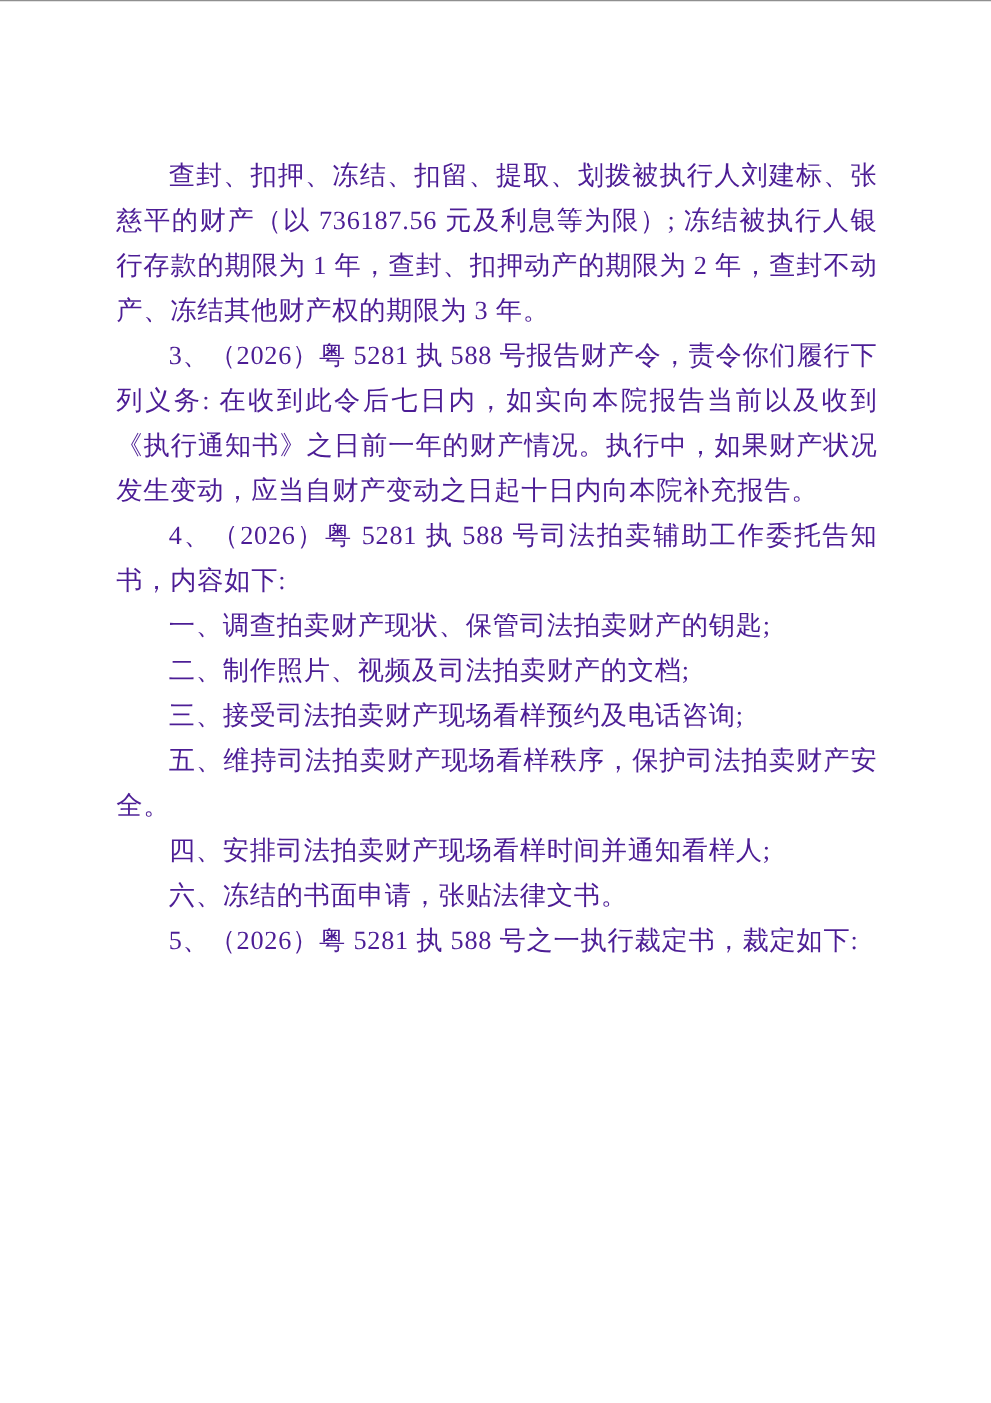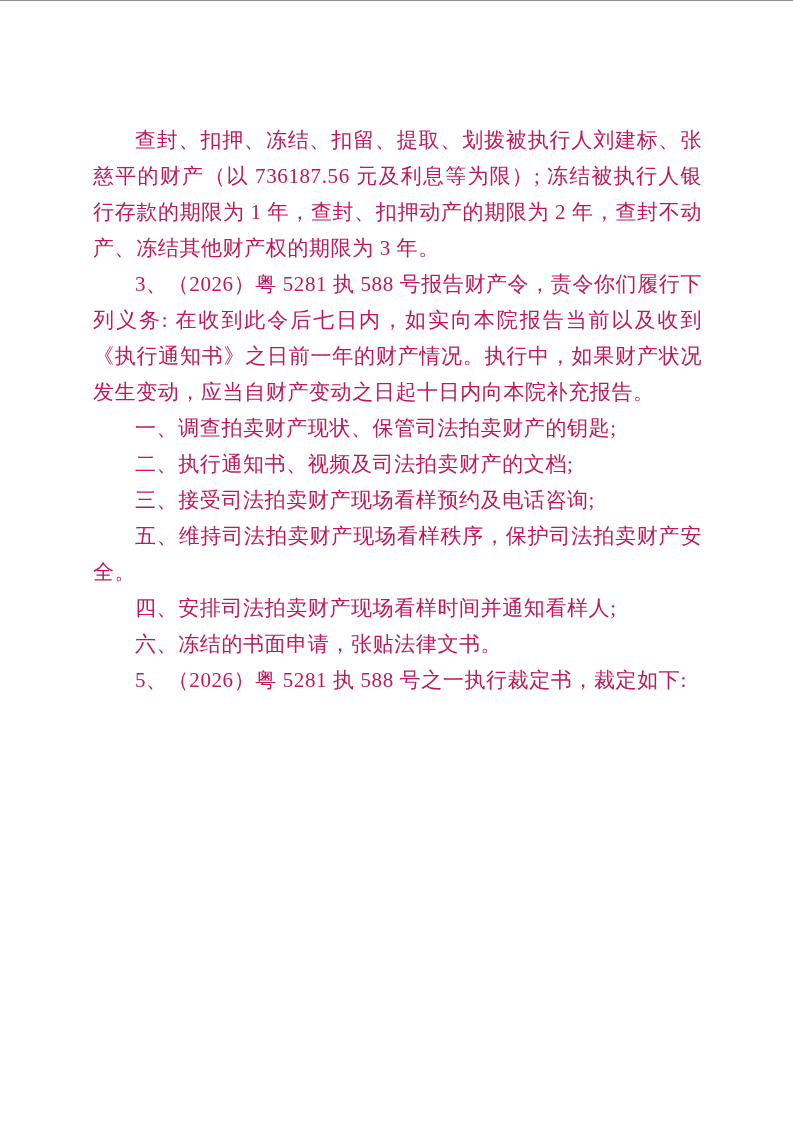--- a/index.html
+++ b/index.html
@@ -9,21 +9,21 @@
   }
   .page {
     position: relative;
     width: 793px;
     height: 1122px;
     background: #ffffff;
     border-top: 1px solid #8f8f8f;
     box-sizing: border-box;
     overflow: hidden;
     font-family: "Liberation Serif", "DejaVu Serif", serif;
-    color: #be185d;
+    color: #4c1d95;
   }
   .doc-body {
     position: absolute;
     left: 93px;
     top: 121px;
     width: 609px;
     font-size: 21px;
     line-height: 36px;
     text-align: justify;
     letter-spacing: 0.6px;
@@ -36,21 +36,22 @@
     word-break: break-all;
   }
 </style>
 </head>
 <body>
 
 <div class="page">
   <div class="doc-body">
     <p>查封、扣押、冻结、扣留、提取、划拨被执行人刘建标、张慈平的财产（以 736187.56 元及利息等为限）; 冻结被执行人银行存款的期限为 1 年，查封、扣押动产的期限为 2 年，查封不动产、冻结其他财产权的期限为 3 年。</p>
     <p>3、（2026）粤 5281 执 588 号报告财产令，责令你们履行下列义务: 在收到此令后七日内，如实向本院报告当前以及收到《执行通知书》之日前一年的财产情况。执行中，如果财产状况发生变动，应当自财产变动之日起十日内向本院补充报告。</p>
+    <p>4、（2026）粤 5281 执 588 号司法拍卖辅助工作委托告知书，内容如下:</p>
     <p>一、调查拍卖财产现状、保管司法拍卖财产的钥匙;</p>
-    <p>二、执行通知书、视频及司法拍卖财产的文档;</p>
+    <p>二、制作照片、视频及司法拍卖财产的文档;</p>
     <p>三、接受司法拍卖财产现场看样预约及电话咨询;</p>
     <p>五、维持司法拍卖财产现场看样秩序，保护司法拍卖财产安全。</p>
     <p>四、安排司法拍卖财产现场看样时间并通知看样人;</p>
     <p>六、冻结的书面申请，张贴法律文书。</p>
     <p>5、（2026）粤 5281 执 588 号之一执行裁定书，裁定如下:</p>
   </div>
 </div>
 
 </body></html>

